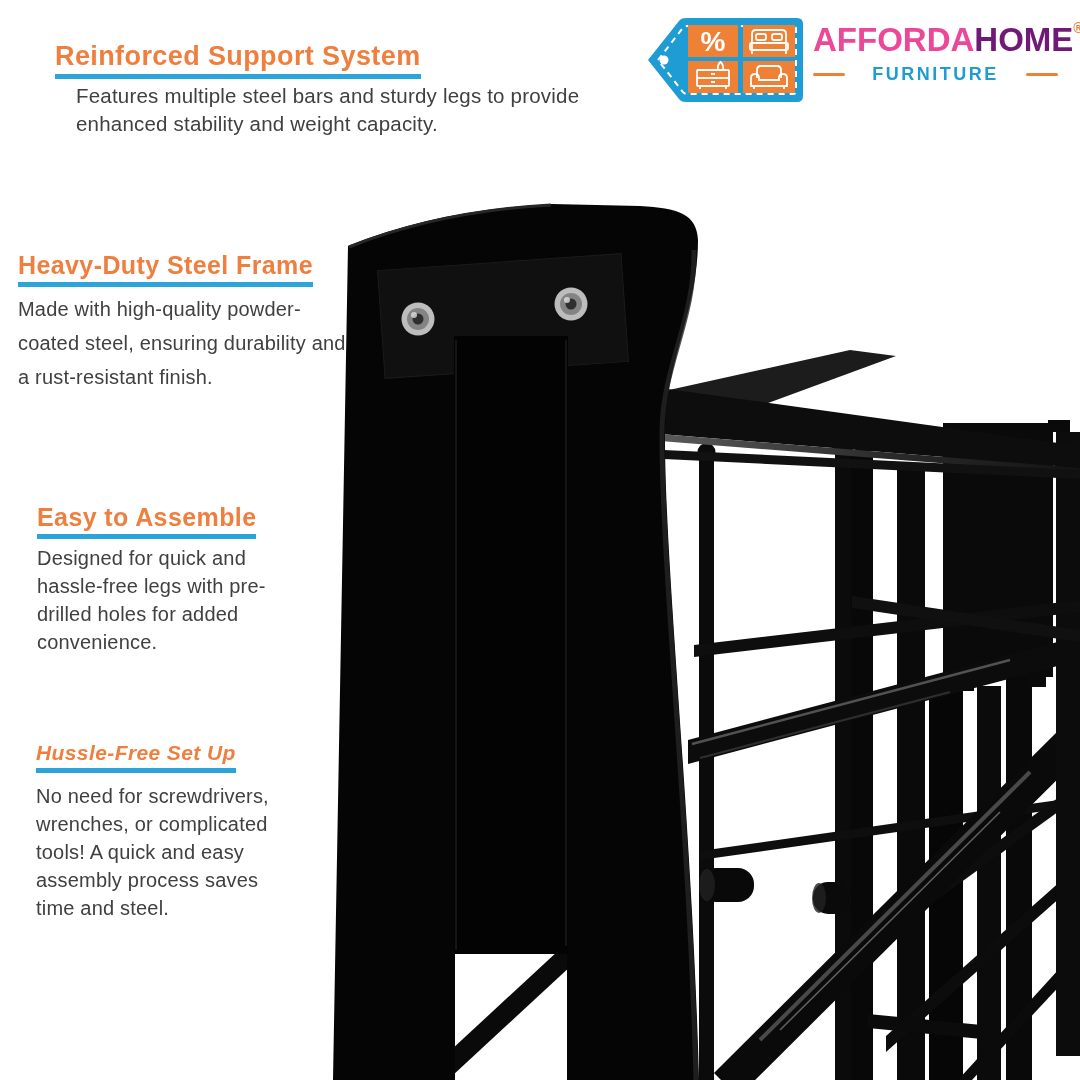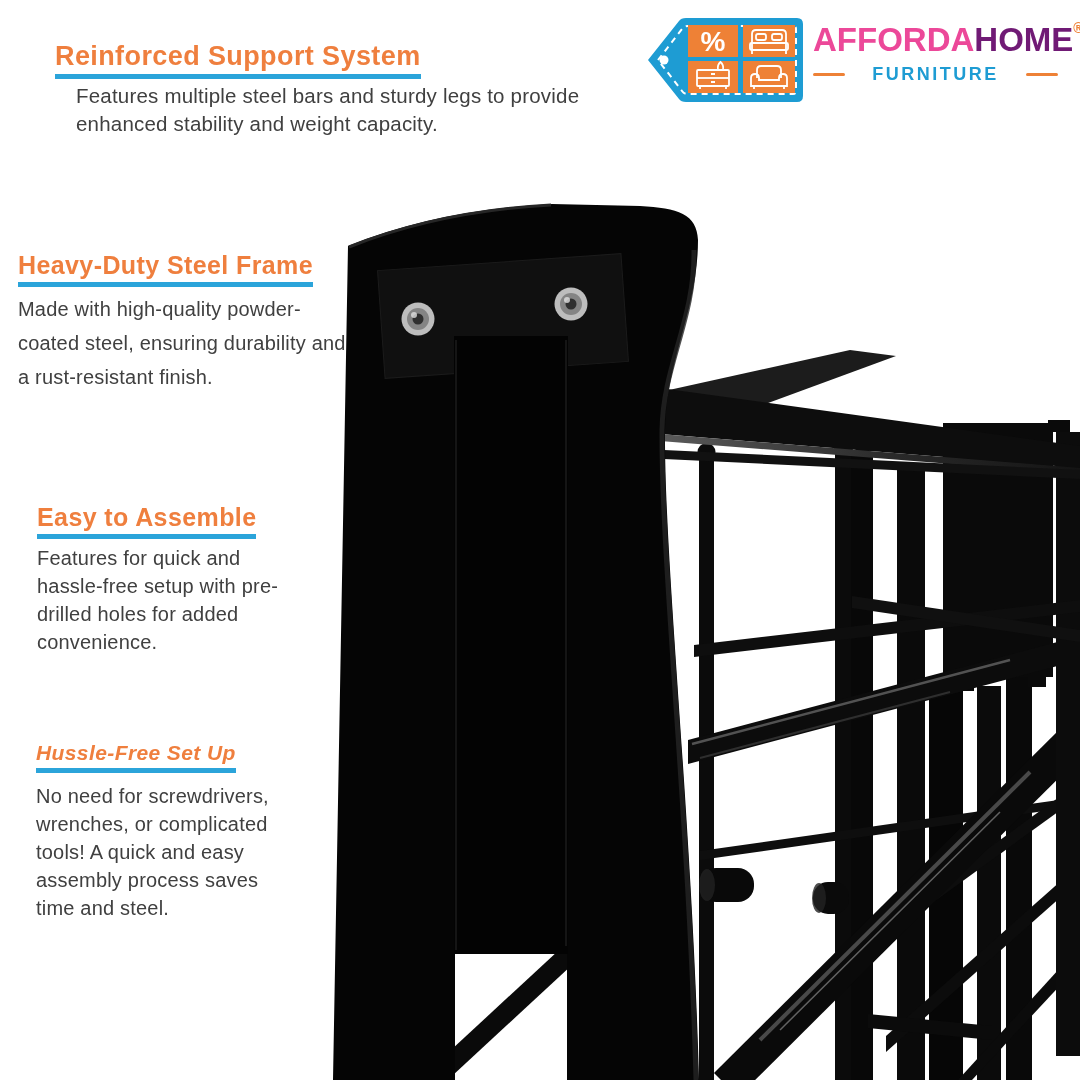--- a/index.html
+++ b/index.html
@@ -60,21 +60,21 @@
   <p>Features multiple steel bars and sturdy legs to provide enhanced stability and weight capacity.</p>
 </div>
 
 <div class="sec" id="sec2">
   <h2>Heavy-Duty Steel Frame</h2>
   <p>Made with high-quality powder-coated steel, ensuring durability and a rust-resistant finish.</p>
 </div>
 
 <div class="sec" id="sec3">
   <h2>Easy to Assemble</h2>
-  <p>Features for quick and hassle-free setup with pre-drilled holes for added convenience.</p>
+  <p>Designed for quick and hassle-free legs with pre-drilled holes for added convenience.</p>
 </div>
 
 <div class="sec" id="sec4">
   <h2>Hussle-Free Set Up</h2>
   <p>No need for screwdrivers, wrenches, or complicated tools! A quick and easy assembly process saves time and steel.</p>
 </div>
 
 <div class="logo">
   <svg class="tagsvg" width="165" height="100" viewBox="0 0 165 100">
     <path d="M3,52 L34,13 Q36,10 41,10 L152,10 Q158,10 158,16 L158,88 Q158,94 152,94 L41,94 Q36,94 34,91 Z" fill="#1e9cd3"></path>

